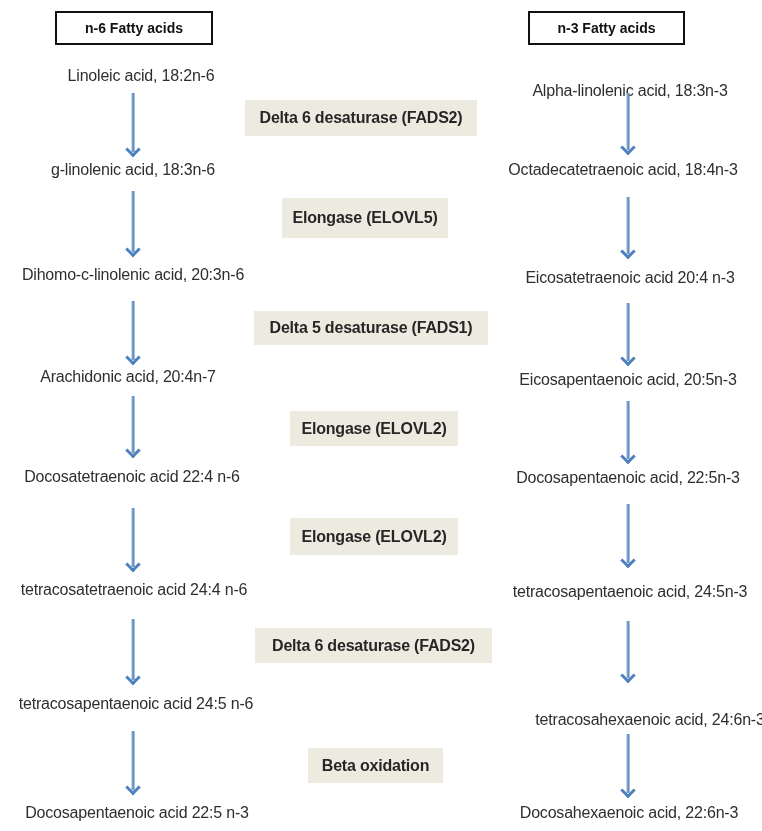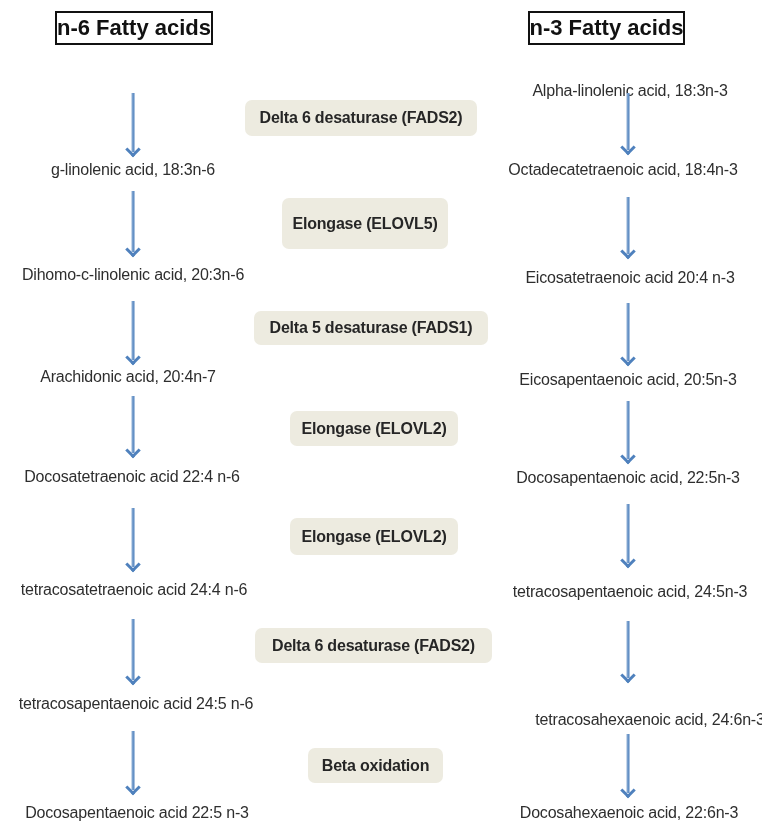--- a/index.html
+++ b/index.html
@@ -17,40 +17,39 @@
     font-family:"Liberation Sans", sans-serif;
     overflow:hidden;
   }
   .hdr{
     position:absolute;
     box-sizing:border-box;
     height:34px;
     border:2px solid var(--header-border);
     background:#fff;
     display:flex;align-items:center;justify-content:center;
-    font-weight:bold;font-size:22px;color:#111;
+    font-weight:bold;font-size:14px;color:#111;
     white-space:nowrap;
   }
   .compound{
     position:absolute;
     transform:translateX(-50%);
     white-space:nowrap;
     font-size:16px;
     color:var(--text);
     letter-spacing:-0.2px;
   }
   .enzyme{
     position:absolute;
     box-sizing:border-box;
     background:var(--enzyme-box-bg);
     display:flex;align-items:center;justify-content:center;
     font-size:16px;font-weight:bold;color:#262626;
     white-space:nowrap;
     letter-spacing:-0.2px;
-    border-radius:7px;
   }
   .arrow{
     position:absolute;
     width:14px;
     transform:translateX(-50%);
   }
   .arrow::before{
     content:"";
     position:absolute;
     left:50%;top:0;bottom:3px;
@@ -69,39 +68,40 @@
   }
 </style>
 </head>
 <body>
 
 <div class="canvas">
 
   <div class="hdr" style="left:55px;top:11px;width:158px;">n-6 Fatty acids</div>
   <div class="hdr" style="left:528px;top:11px;width:157px;">n-3 Fatty acids</div>
 
+  <div class="compound" style="left:141px;top:67px;">Linoleic acid, 18:2n-6</div>
   <div class="compound" style="left:133px;top:161px;">g-linolenic acid, 18:3n-6</div>
   <div class="compound" style="left:133px;top:266px;">Dihomo-c-linolenic acid, 20:3n-6</div>
   <div class="compound" style="left:128px;top:368px;">Arachidonic acid, 20:4n-7</div>
   <div class="compound" style="left:132px;top:468px;">Docosatetraenoic acid 22:4 n-6</div>
   <div class="compound" style="left:134px;top:581px;">tetracosatetraenoic acid 24:4 n-6</div>
   <div class="compound" style="left:136px;top:695px;">tetracosapentaenoic acid 24:5 n-6</div>
   <div class="compound" style="left:137px;top:804px;">Docosapentaenoic acid 22:5 n-3</div>
 
   <div class="compound" style="left:630px;top:58px;margin-top:24px;">Alpha-linolenic acid, 18:3n-3</div>
   <div class="compound" style="left:623px;top:161px;">Octadecatetraenoic acid, 18:4n-3</div>
   <div class="compound" style="left:630px;top:269px;">Eicosatetraenoic acid 20:4 n-3</div>
   <div class="compound" style="left:628px;top:371px;">Eicosapentaenoic acid, 20:5n-3</div>
   <div class="compound" style="left:628px;top:469px;">Docosapentaenoic acid, 22:5n-3</div>
   <div class="compound" style="left:630px;top:583px;">tetracosapentaenoic acid, 24:5n-3</div>
   <div class="compound" style="left:650px;top:697px;margin-top:14px;">tetracosahexaenoic acid, 24:6n-3</div>
   <div class="compound" style="left:629px;top:804px;">Docosahexaenoic acid, 22:6n-3</div>
 
   <div class="enzyme" style="left:245px;top:100px;width:232px;height:36px;">Delta 6 desaturase (FADS2)</div>
-  <div class="enzyme" style="left:282px;top:198px;width:166px;height:51px;">Elongase (ELOVL5)</div>
+  <div class="enzyme" style="left:282px;top:198px;width:166px;height:40px;">Elongase (ELOVL5)</div>
   <div class="enzyme" style="left:254px;top:311px;width:234px;height:34px;">Delta 5 desaturase (FADS1)</div>
   <div class="enzyme" style="left:290px;top:411px;width:168px;height:35px;">Elongase (ELOVL2)</div>
   <div class="enzyme" style="left:290px;top:518px;width:168px;height:37px;">Elongase (ELOVL2)</div>
   <div class="enzyme" style="left:255px;top:628px;width:237px;height:35px;">Delta 6 desaturase (FADS2)</div>
   <div class="enzyme" style="left:308px;top:748px;width:135px;height:35px;">Beta oxidation</div>
 
   <div class="arrow" style="left:133px;top:93px;height:62px;"></div>
   <div class="arrow" style="left:133px;top:191px;height:64px;"></div>
   <div class="arrow" style="left:133px;top:301px;height:62px;"></div>
   <div class="arrow" style="left:133px;top:396px;height:60px;"></div>

